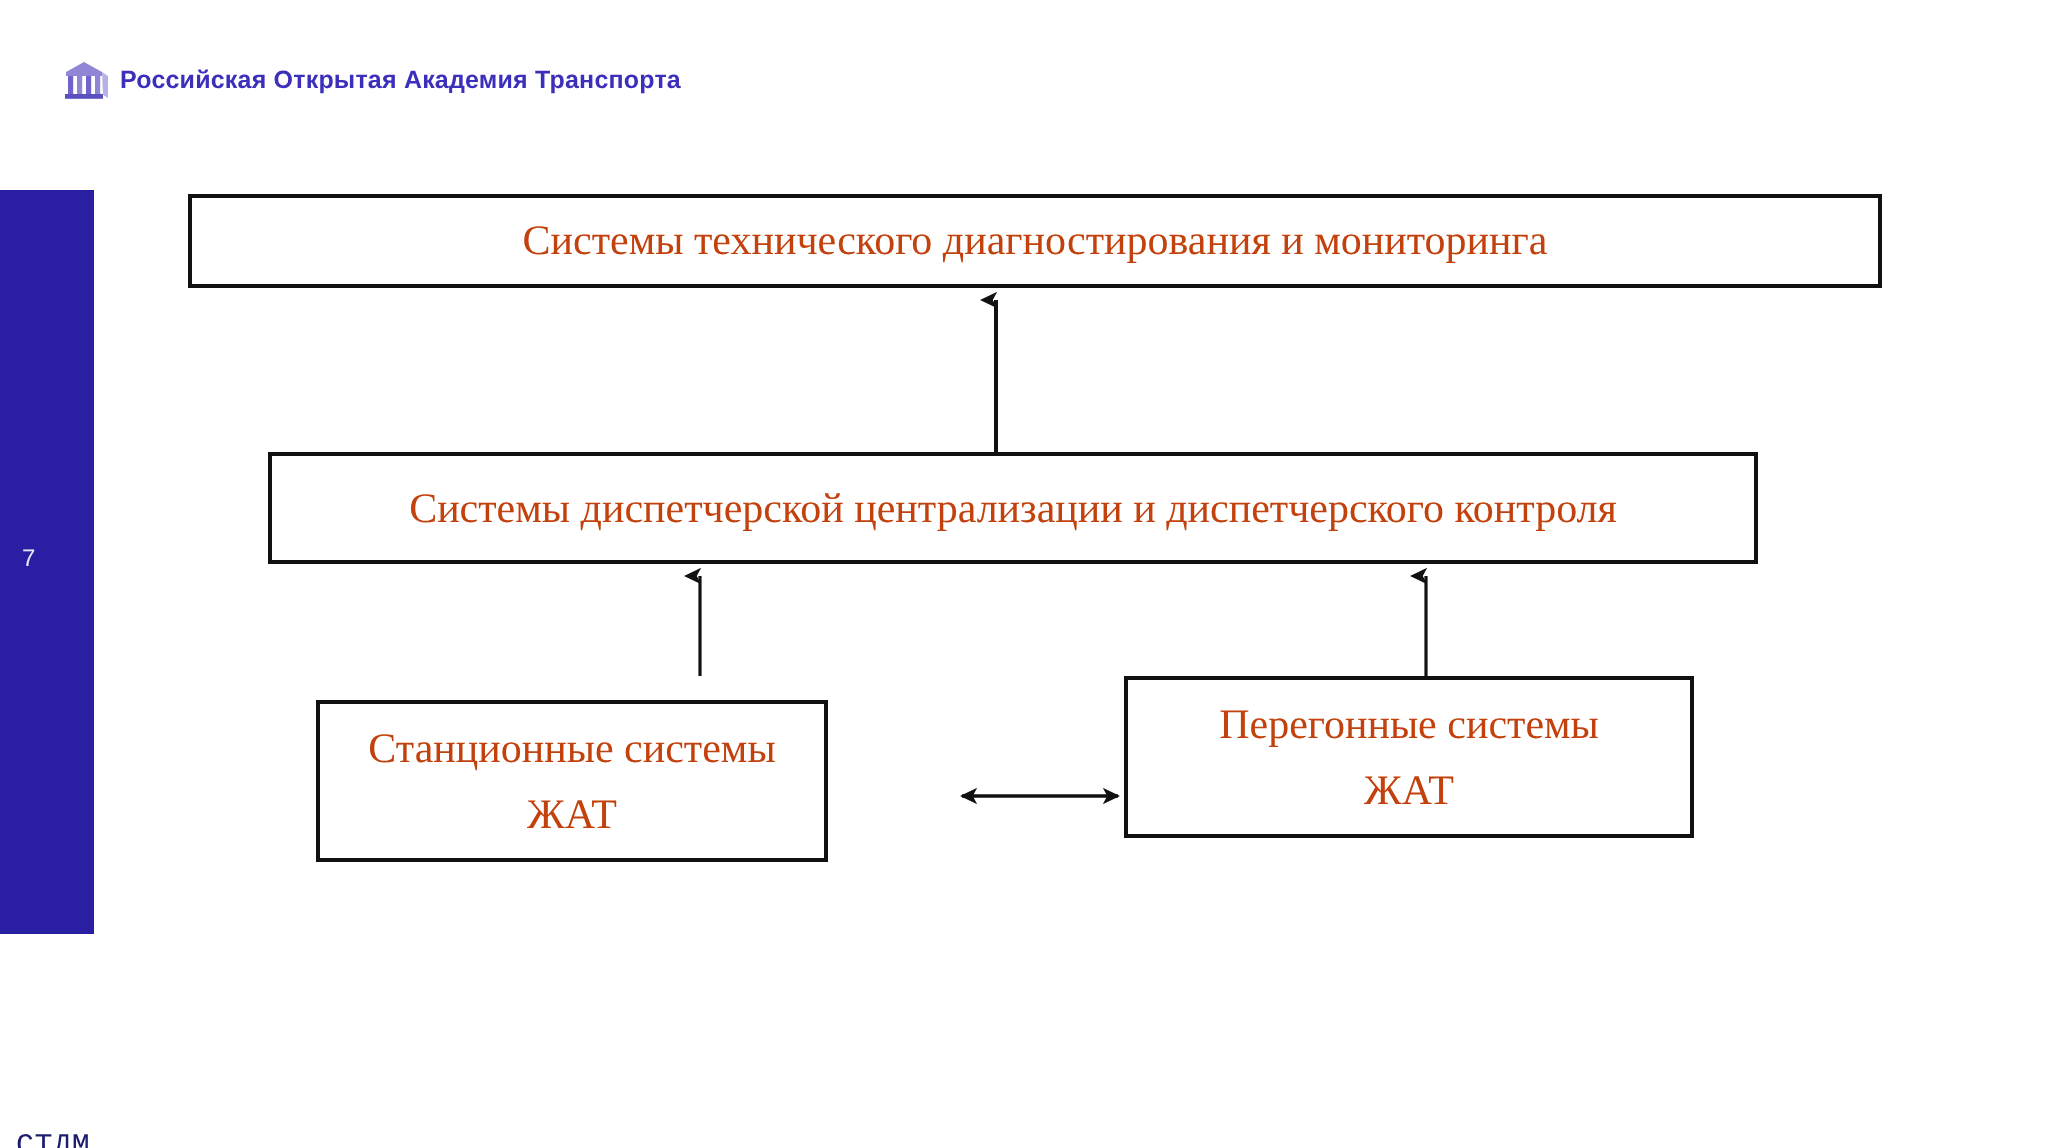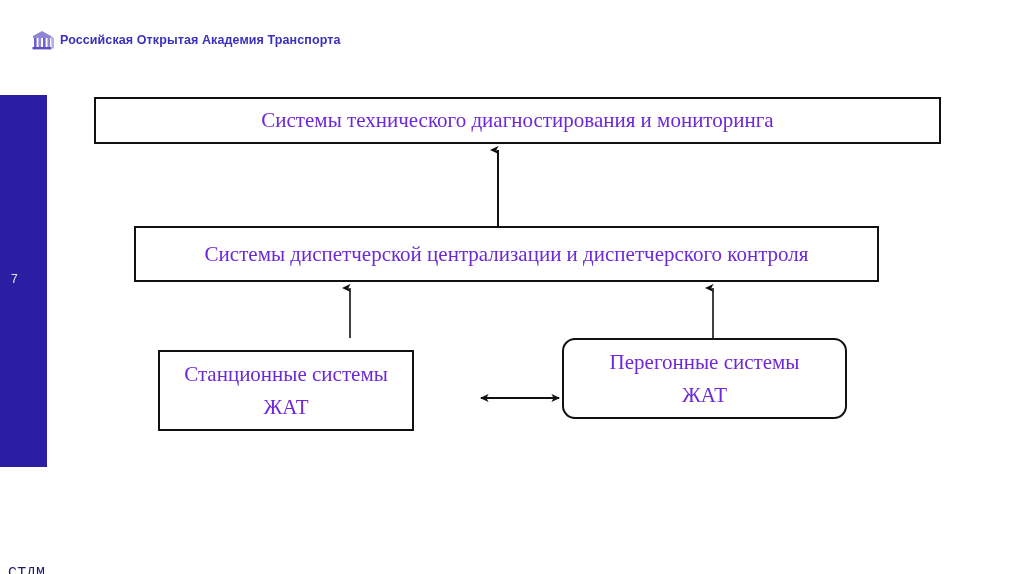--- a/index.html
+++ b/index.html
@@ -78,21 +78,21 @@
     position: absolute;
     box-sizing: border-box;
     border: 2px solid #111111;
     background: #ffffff;
     display: flex;
     flex-direction: column;
     align-items: center;
     justify-content: center;
     text-align: center;
     font-family: "Liberation Serif", serif;
-    color: #6d28d9;
+    color: #c2410c;
   }
   .node .line {
     display: block;
     white-space: nowrap;
   }
   #node-top {
     left: 94px;
     top: 97px;
     width: 847px;
     height: 47px;
@@ -114,21 +114,20 @@
     font-size: 21px;
     line-height: 1.55;
   }
   #node-right {
     left: 562px;
     top: 338px;
     width: 285px;
     height: 81px;
     font-size: 21px;
     line-height: 1.55;
-    border-radius: 13px;
   }
 
   .connector {
     position: absolute;
     left: 0;
     top: 0;
     width: 1024px;
     height: 574px;
     pointer-events: none;
   }

